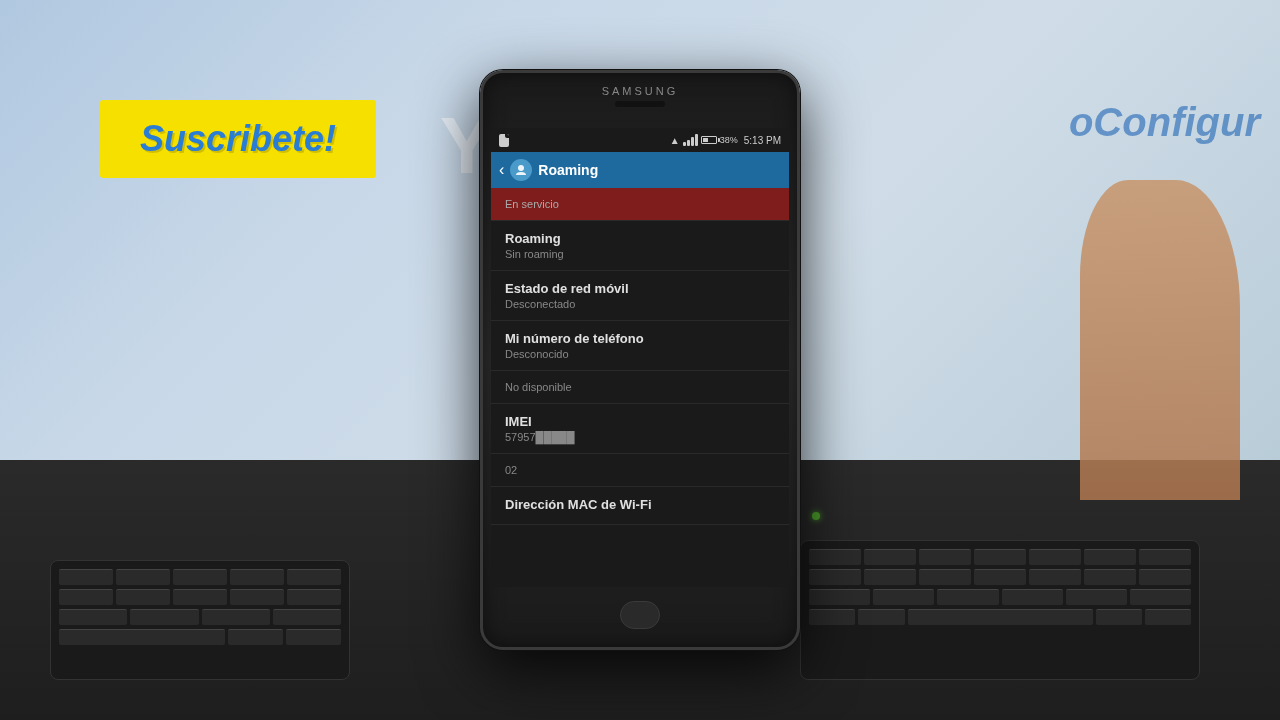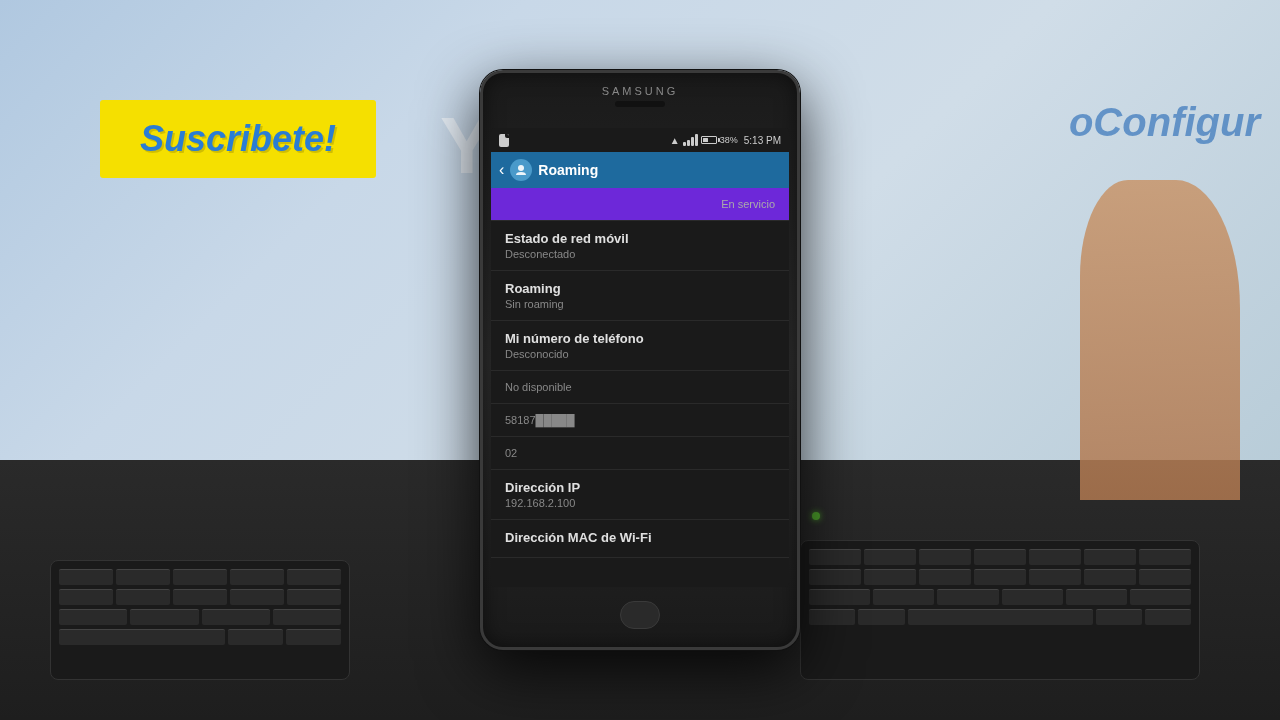--- a/index.html
+++ b/index.html
@@ -309,22 +309,21 @@
       margin-bottom: 2px;
     }
 
     .settings-item-value {
       font-size: 11px;
       color: #888;
     }
 
     
     .settings-item.service-status {
-      background: #6d28d9;
-      text-align: right;
+      background: #7f1d1d;
     }
     .settings-item.service-status .settings-item-value {
       color: #aaa;
     }
 
     
     .home-button {
       position: absolute;
       bottom: 18px;
       left: 50%;
@@ -502,50 +501,47 @@
       <span class="nav-title">Roaming</span>
     </div>
 
     <div class="settings-list">
 
       <div class="settings-item service-status">
         <div class="settings-item-value">En servicio</div>
       </div>
 
       <div class="settings-item">
+        <div class="settings-item-label">Roaming</div>
+        <div class="settings-item-value">Sin roaming</div>
+      </div>
+
+      <div class="settings-item">
         <div class="settings-item-label">Estado de red móvil</div>
         <div class="settings-item-value">Desconectado</div>
       </div>
 
       <div class="settings-item">
-        <div class="settings-item-label">Roaming</div>
-        <div class="settings-item-value">Sin roaming</div>
-      </div>
-
-      <div class="settings-item">
         <div class="settings-item-label">Mi número de teléfono</div>
         <div class="settings-item-value">Desconocido</div>
       </div>
 
       <div class="settings-item">
         <div class="settings-item-value">No disponible</div>
       </div>
 
       <div class="settings-item">
-        <div class="settings-item-value">58187█████</div>
+        <div class="settings-item-label">IMEI</div>
+        <div class="settings-item-value">57957█████</div>
       </div>
 
       <div class="settings-item">
         <div class="settings-item-value">02</div>
       </div>
 
-      <div class="settings-item">
-        <div class="settings-item-label">Dirección IP</div>
-        <div class="settings-item-value">192.168.2.100</div>
-      </div>
 
       <div class="settings-item">
         <div class="settings-item-label">Dirección MAC de Wi-Fi</div>
         <div class="settings-item-value"></div>
       </div>
 
     </div>
   </div>
 
   <div class="home-button"></div>

